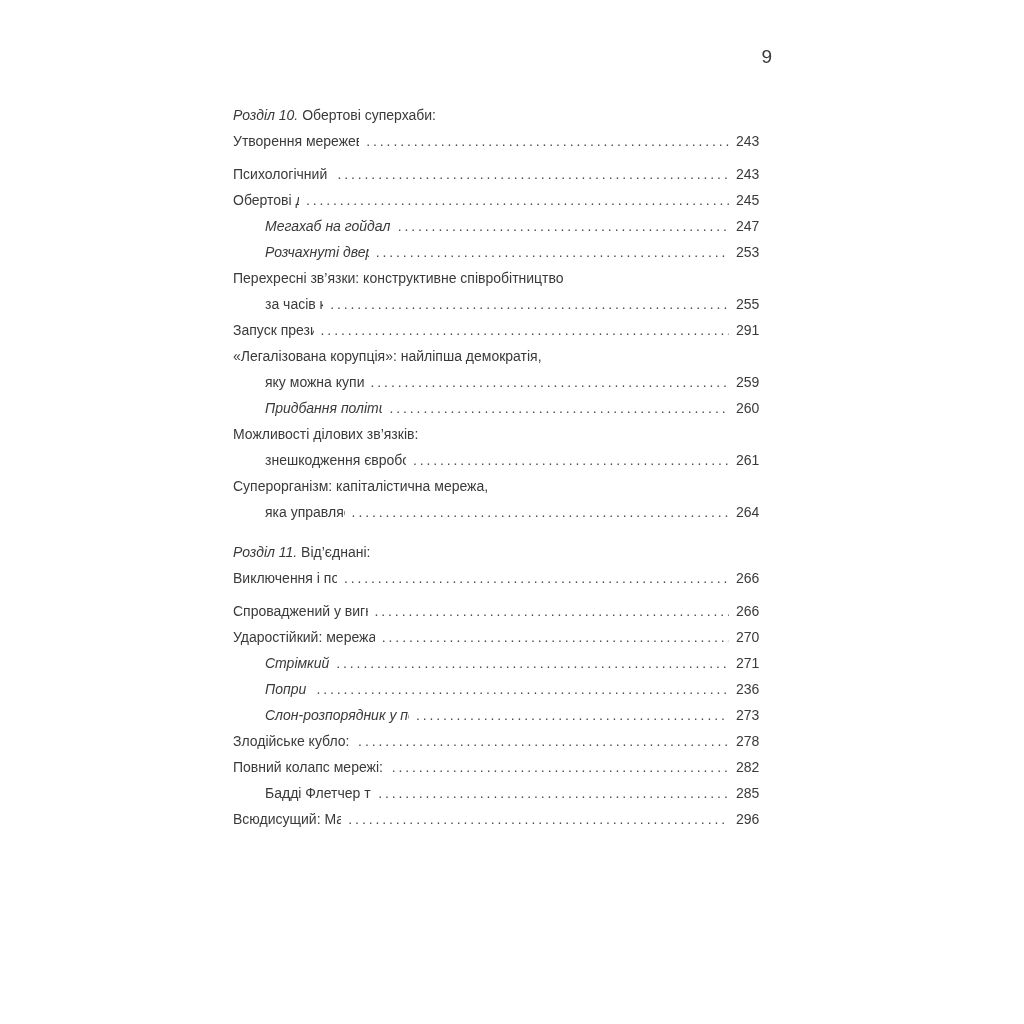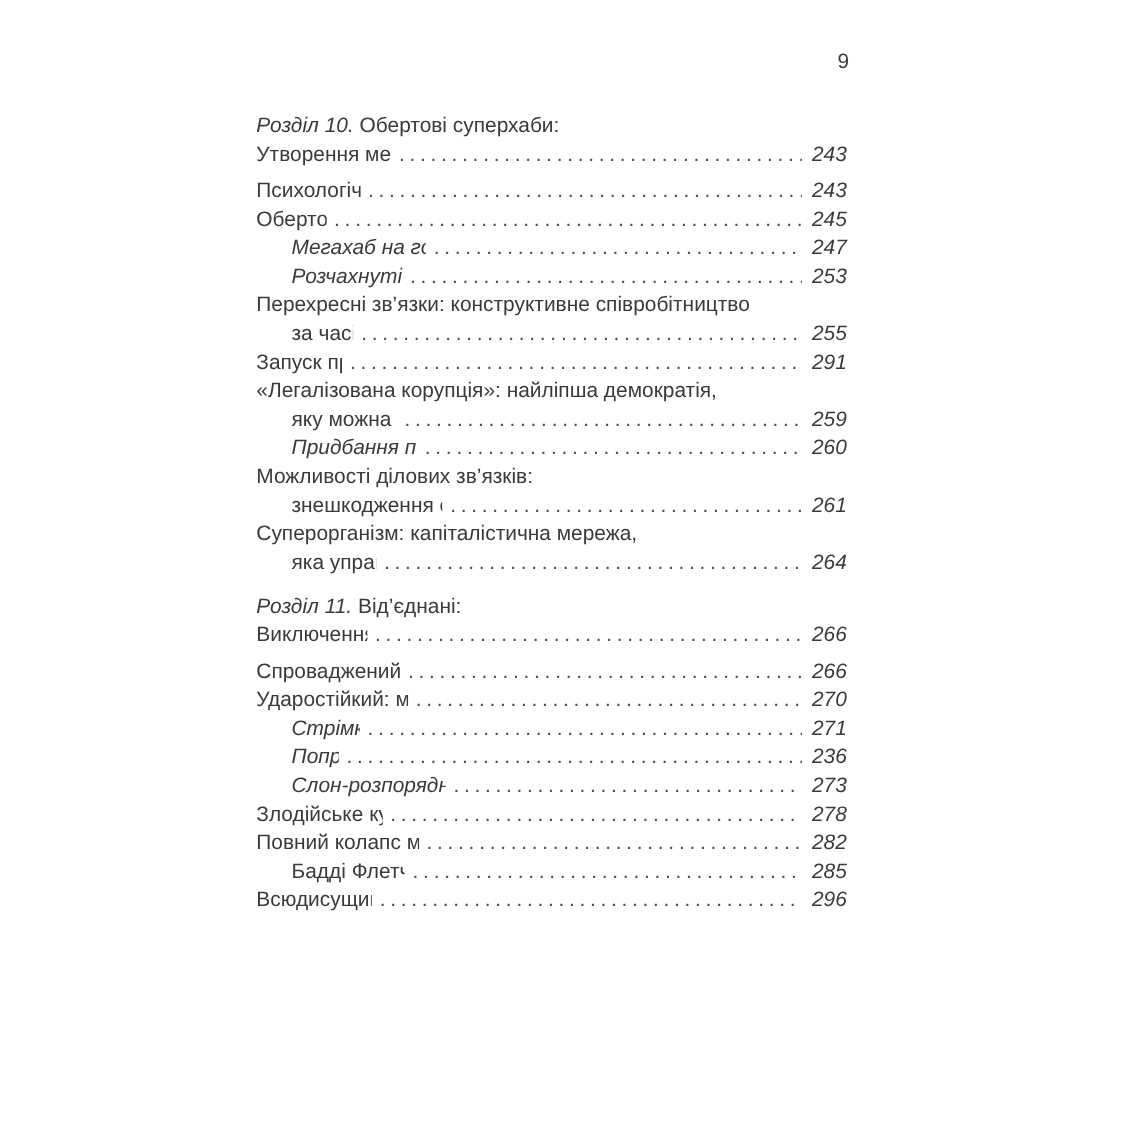--- a/index.html
+++ b/index.html
@@ -27,21 +27,21 @@
   }
   .toc {
     position: absolute;
     top: 102px;
     left: 233px;
     right: 252px;
   }
   .row {
     display: flex;
     align-items: baseline;
-    font-size: 19px;
+    font-size: 14px;
     line-height: 26px;
     white-space: nowrap;
   }
   .row.gap-group   { margin-top: 7px; }
   .row.gap-chapter { margin-top: 14px; }
   .row.indent-1 .txt { padding-left: 32px; }
   .row.italic .txt { font-style: italic; }
   .txt { flex: 0 1 auto; overflow: hidden; }
   .txt .prefix { font-style: italic; }
   .leader {
@@ -52,22 +52,21 @@
     min-width: 16px;
     color: #4a4a4a;
   }
   .leader::after {
     content: ". . . . . . . . . . . . . . . . . . . . . . . . . . . . . . . . . . . . . . . . . . . . . . . . . . . . . . . . . . . . . . . . . . . . . . . . . . . . . . . . . . . . . . . . . . . . ";
     word-spacing: -1px;
   }
   .pg {
     flex: 0 0 auto;
     min-width: 36px;
-    text-align: center;
-    font-style: italic;
+    text-align: left;
   }
 </style>
 </head>
 <body>
 
 <div class="page">
   <div class="page-number">9</div>
   <div class="toc" id="toc">
       <div class="row">
         <span class="txt"><span class="prefix">Розділ 10. </span>Обертові суперхаби:</span>

